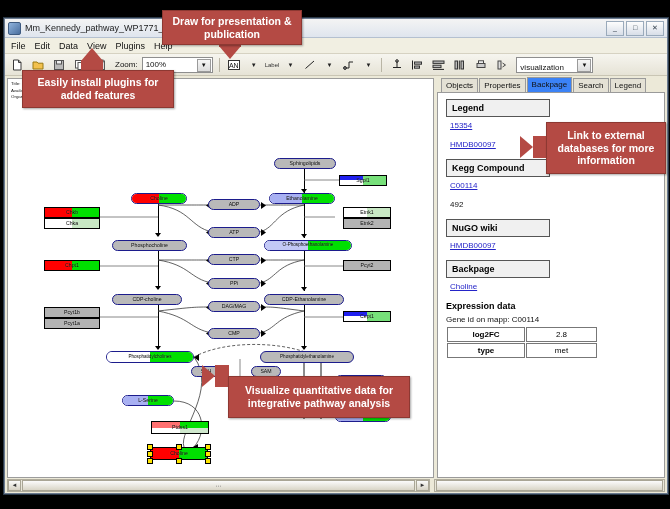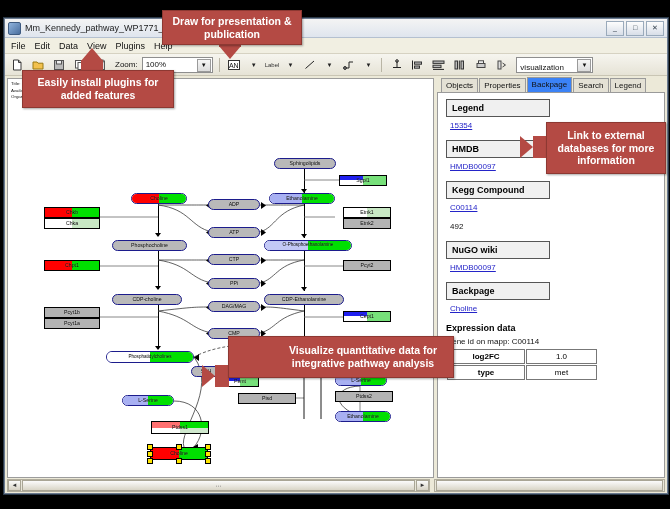--- a/index.html
+++ b/index.html
@@ -486,42 +486,41 @@
           <div class="tab">Properties</div>
           <div class="tab sel">Backpage</div>
           <div class="tab">Search</div>
           <div class="tab">Legend</div>
         </div>
 
         <div class="tabbody">
           <div class="bpbox">Legend</div>
           <a class="bplink" href="#">15354</a>
 
-          <div class="bpbox">HMDB</div>
           <a class="bplink" href="#">HMDB00097</a>
 
           <div class="bpbox">Kegg Compound</div>
           <a class="bplink" href="#">C00114</a>
 
           <span class="bptext">492</span>
 
           <div class="bpbox">NuGO wiki</div>
           <a class="bplink" href="#">HMDB00097</a>
 
           <div class="bpbox">Backpage</div>
           <a class="bplink" href="#">Choline</a>
 
           <div class="exph">Expression data</div>
           <div class="geneid">Gene id on mapp: C00114</div>
 
           <table class="exp">
             <tbody>
             <tr>
               <td class="k">log2FC</td>
-              <td>1.0</td>
+              <td>2.8</td>
             </tr>
             <tr>
               <td class="k">type</td>
               <td>met</td>
             </tr>
           </tbody>
             </table>
         </div>
       </div>
     </div>
@@ -550,19 +549,19 @@
   </div>
   <div class="castem" style="left:81px;top:60px;width:22px;height:12px;"></div>
   <div class="carrow ca-up" style="left:81px;top:48px;"></div>
 
   <div class="callout" style="left:546px;top:122px;width:118px;height:50px;">
     <span>Link  to external databases  for more information</span>
   </div>
   <div class="castem" style="left:533px;top:136px;width:14px;height:22px;"></div>
   <div class="carrow ca-right" style="left:520px;top:136px;"></div>
 
-  <div class="callout" style="left:228px;top:336px;width:180px;height:40px;padding-left:44px;">
+  <div class="callout" style="left:228px;top:376px;width:180px;height:40px;">
     <span>Visualize quantitative data  for integrative pathway analysis</span>
   </div>
   <div class="castem" style="left:215px;top:365px;width:14px;height:22px;"></div>
   <div class="carrow ca-right" style="left:202px;top:365px;"></div>
 
 </div>
 
 </body></html>

